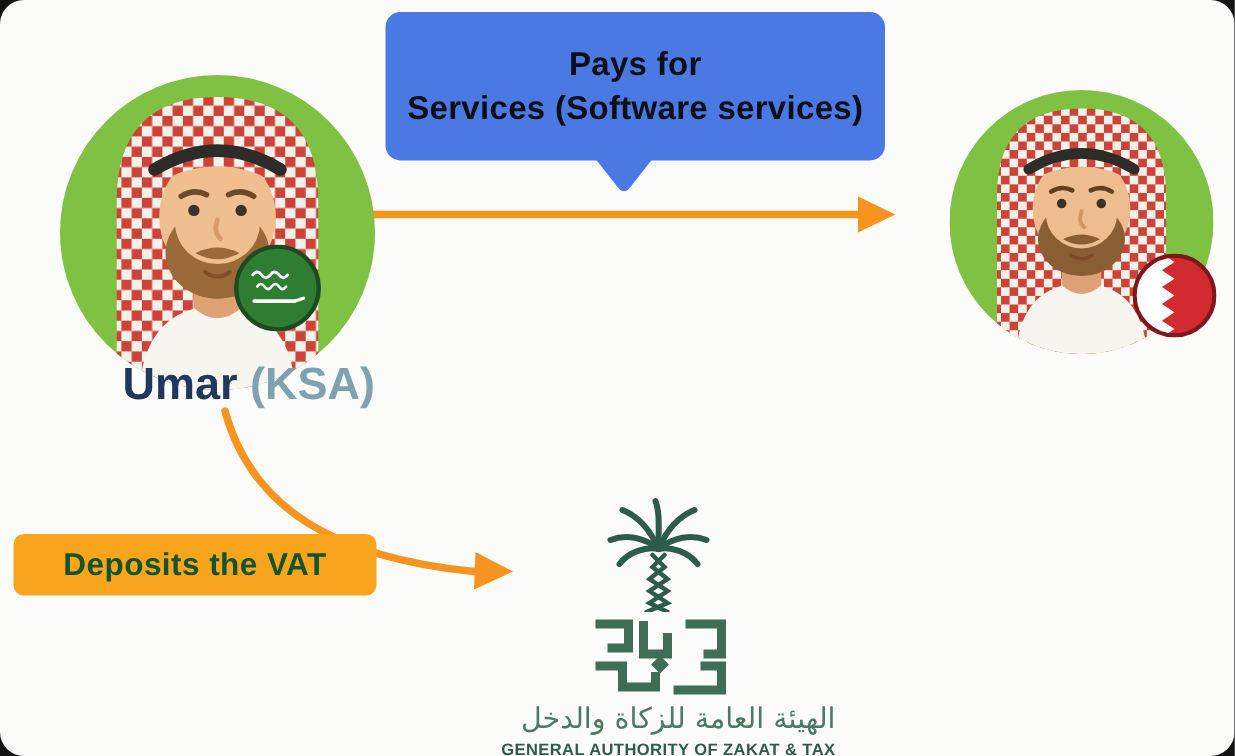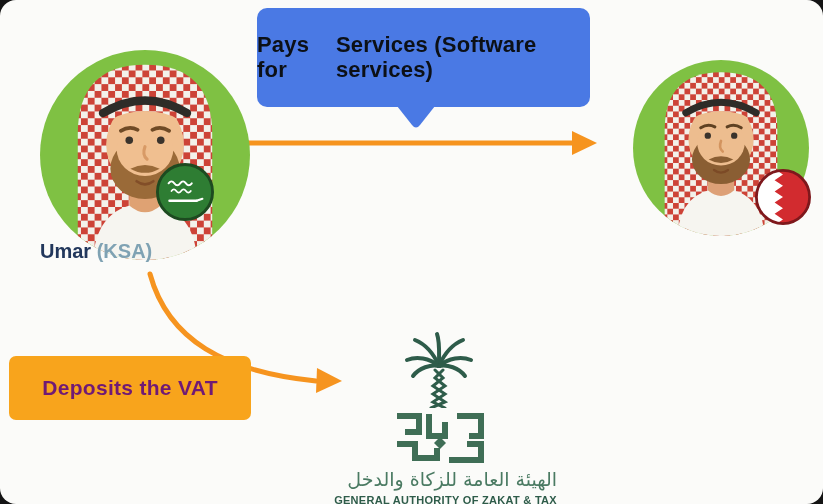--- a/index.html
+++ b/index.html
@@ -13,47 +13,47 @@
 
   
   .arrows-layer { position:absolute; left:0; top:0; pointer-events:none; }
   .arrow-stroke { stroke:#f6941f; stroke-width:5; fill:none; stroke-linecap:round; }
   .arrow-head { fill:#f6941f; }
 
   
   .callout {
     position:absolute; left:257px; top:8px; width:333px; height:99px;
     background:#4a79e4; border-radius:10px;
-    display:flex; flex-direction:row; align-items:center; justify-content:center; gap:5px;
+    display:flex; flex-direction:column; align-items:center; justify-content:center; gap:5px;
   }
   .callout .c1, .callout .c2 {
     font-weight:bold; color:#0c1016; font-size:22px; letter-spacing:.2px; line-height:1.1;
   }
   .callout .tail { position:absolute; left:140px; top:98px; }
 
   
   .actor { position:absolute; }
   .actor-left { left:40px; top:50px; width:210px; height:210px; }
   .actor-right { left:633px; top:60px; width:176px; height:176px; }
   .actor-avatar { display:block; }
   .flag-badge { position:absolute; }
   .actor-left .flag-badge { left:116px; top:113px; }
   .actor-right .flag-badge { left:122px; top:109px; }
 
-  .actor-name { position:absolute; text-align:left; font-size:20px; font-weight:600; color:#22375c; }
+  .actor-name { position:absolute; text-align:right; font-size:30px; font-weight:600; color:#22375c; }
   .name-left { left:40px; top:240px; width:210px; }
   .name-right { left:633px; top:243px; width:176px; }
   .actor-name .country { color:#7fa2b3; font-weight:600; }
 
   
   .vat-box {
-    position:absolute; left:9px; top:356px; width:242px; height:64px;
+    position:absolute; left:9px; top:356px; width:242px; height:41px;
     background:#f8a41c; border-radius:7px;
     display:flex; align-items:center; justify-content:center;
-    font-size:21px; font-weight:bold; color:#701a75; letter-spacing:.3px;
+    font-size:21px; font-weight:bold; color:#14532d; letter-spacing:.3px;
   }
 
   
   .gazt { position:absolute; left:320px; top:328px; width:237px; text-align:right; }
   .palm { display:block; margin:0 auto; }
   .kufic { display:block; margin:2px auto 0; }
   .gazt-ar {
     font-family:"DejaVu Sans", sans-serif; font-size:19px; color:#4a7a62;
     margin-top:2px; direction:rtl; line-height:1.2;
   }

